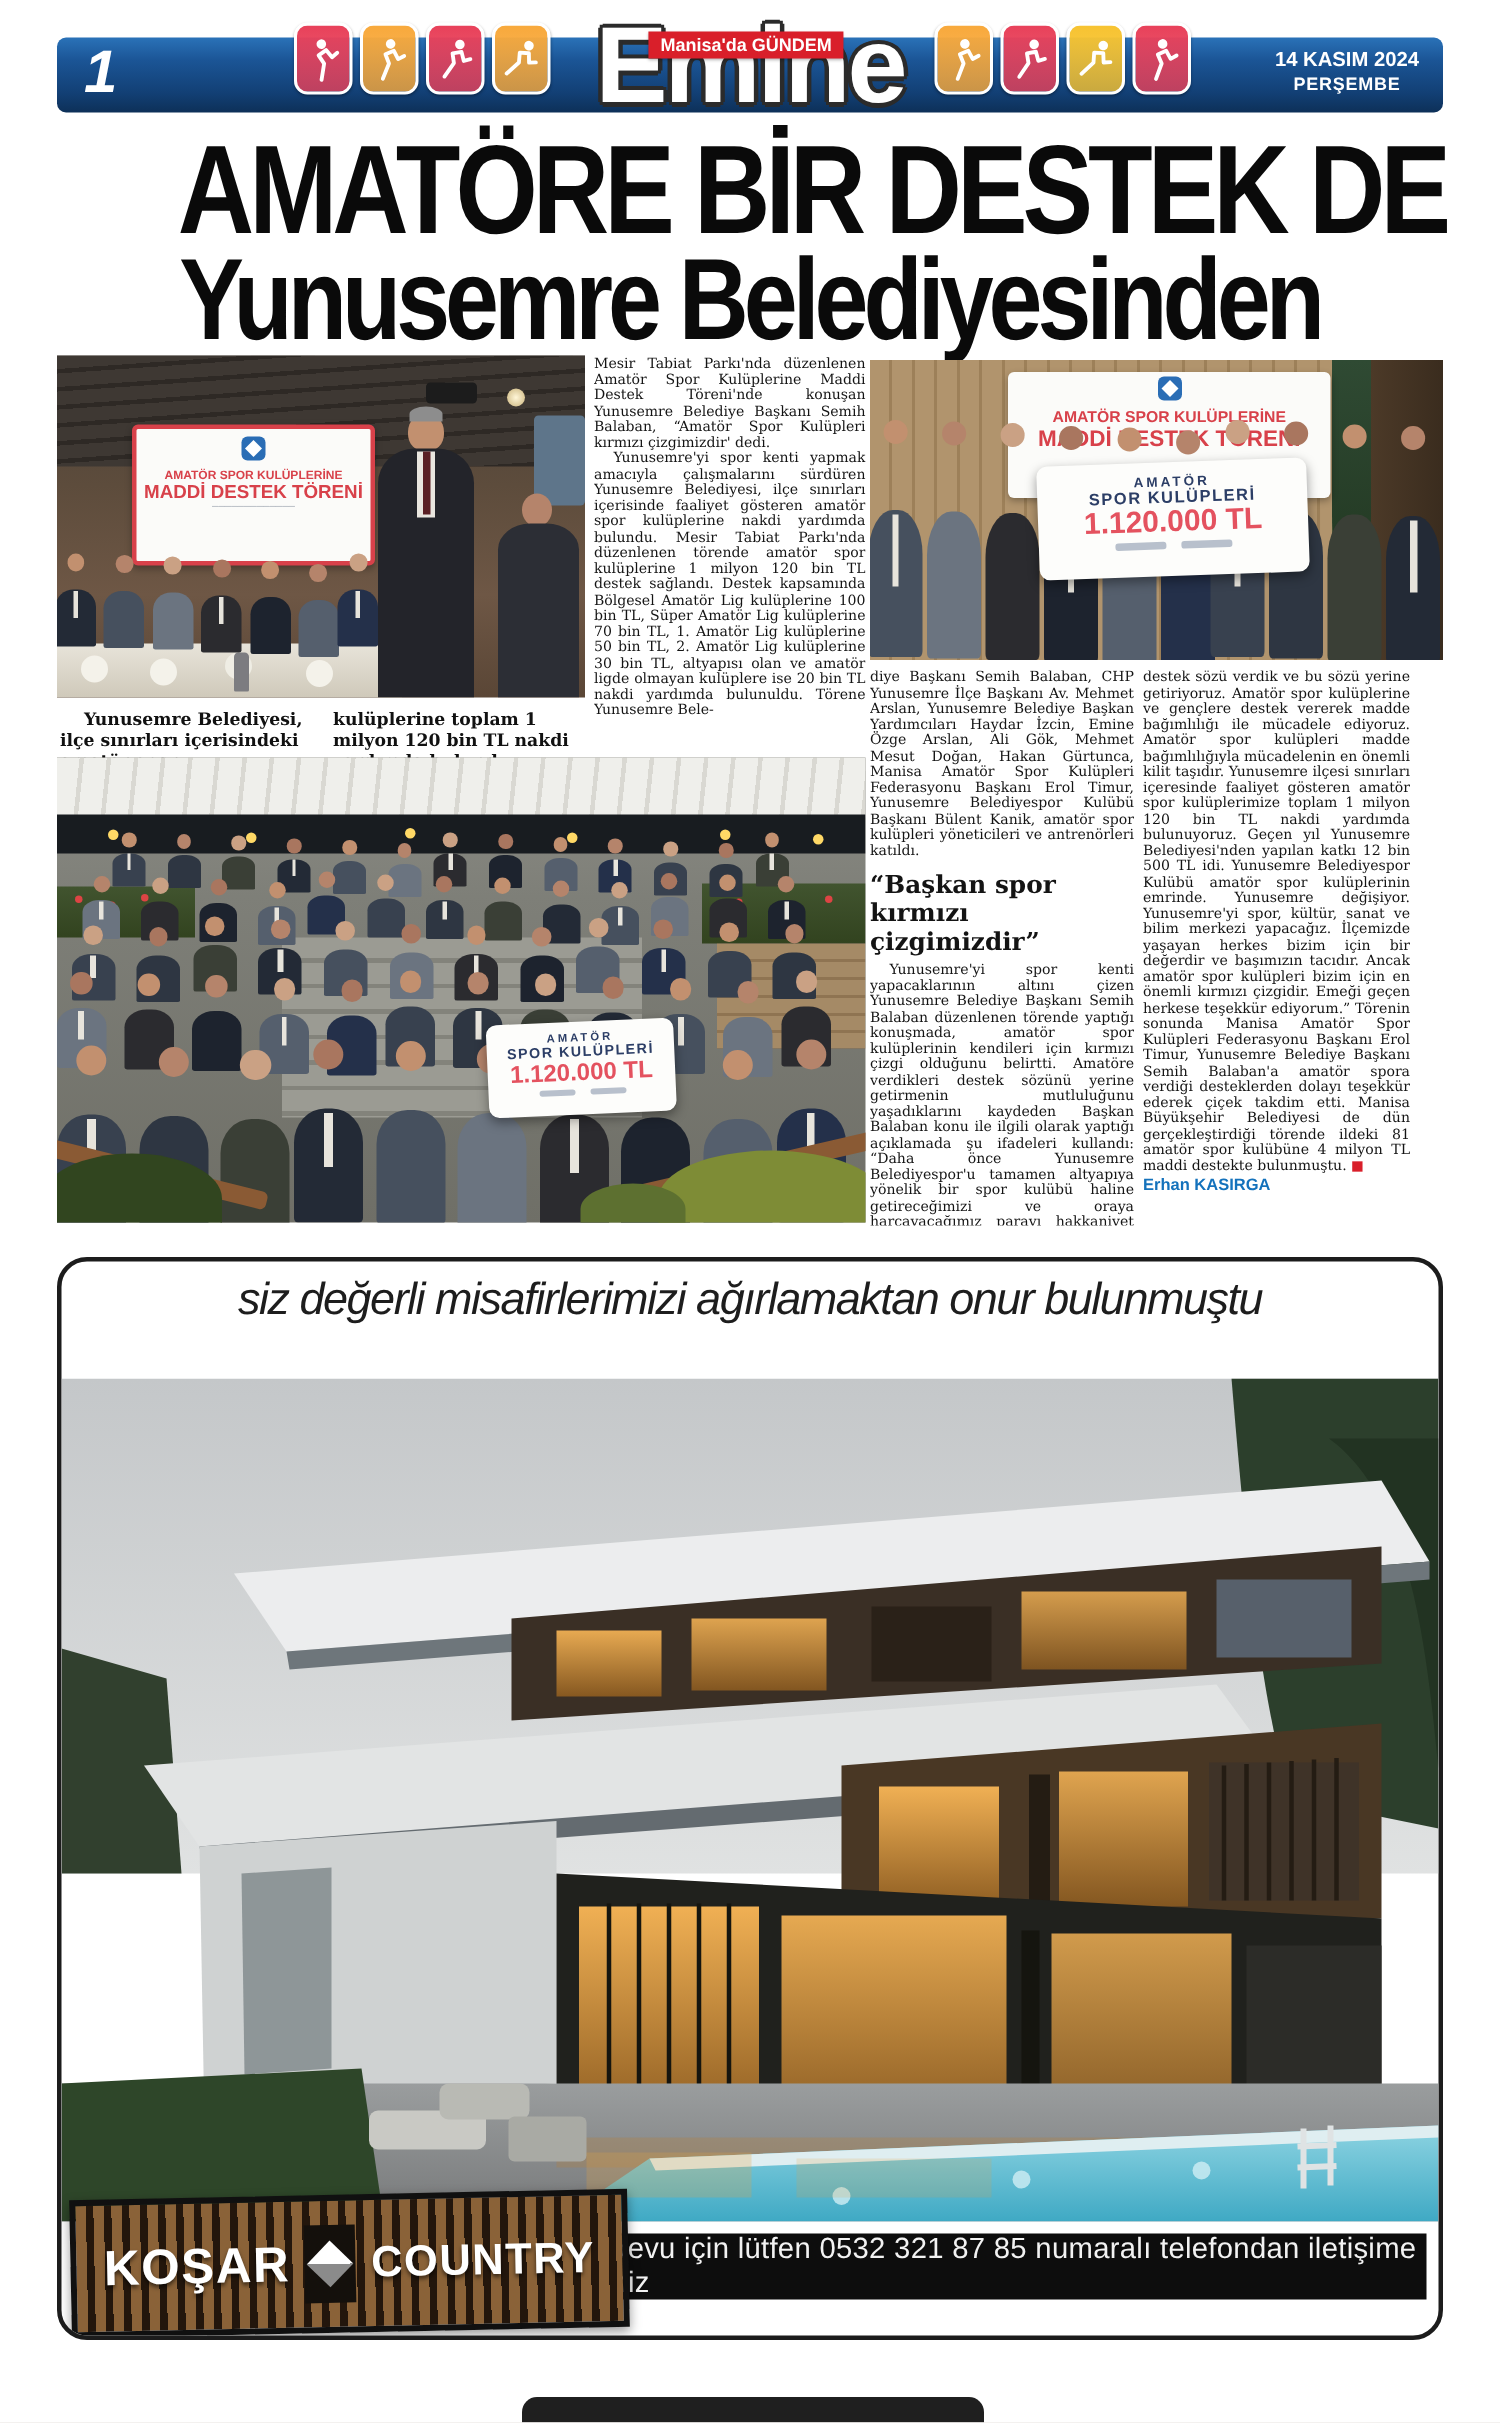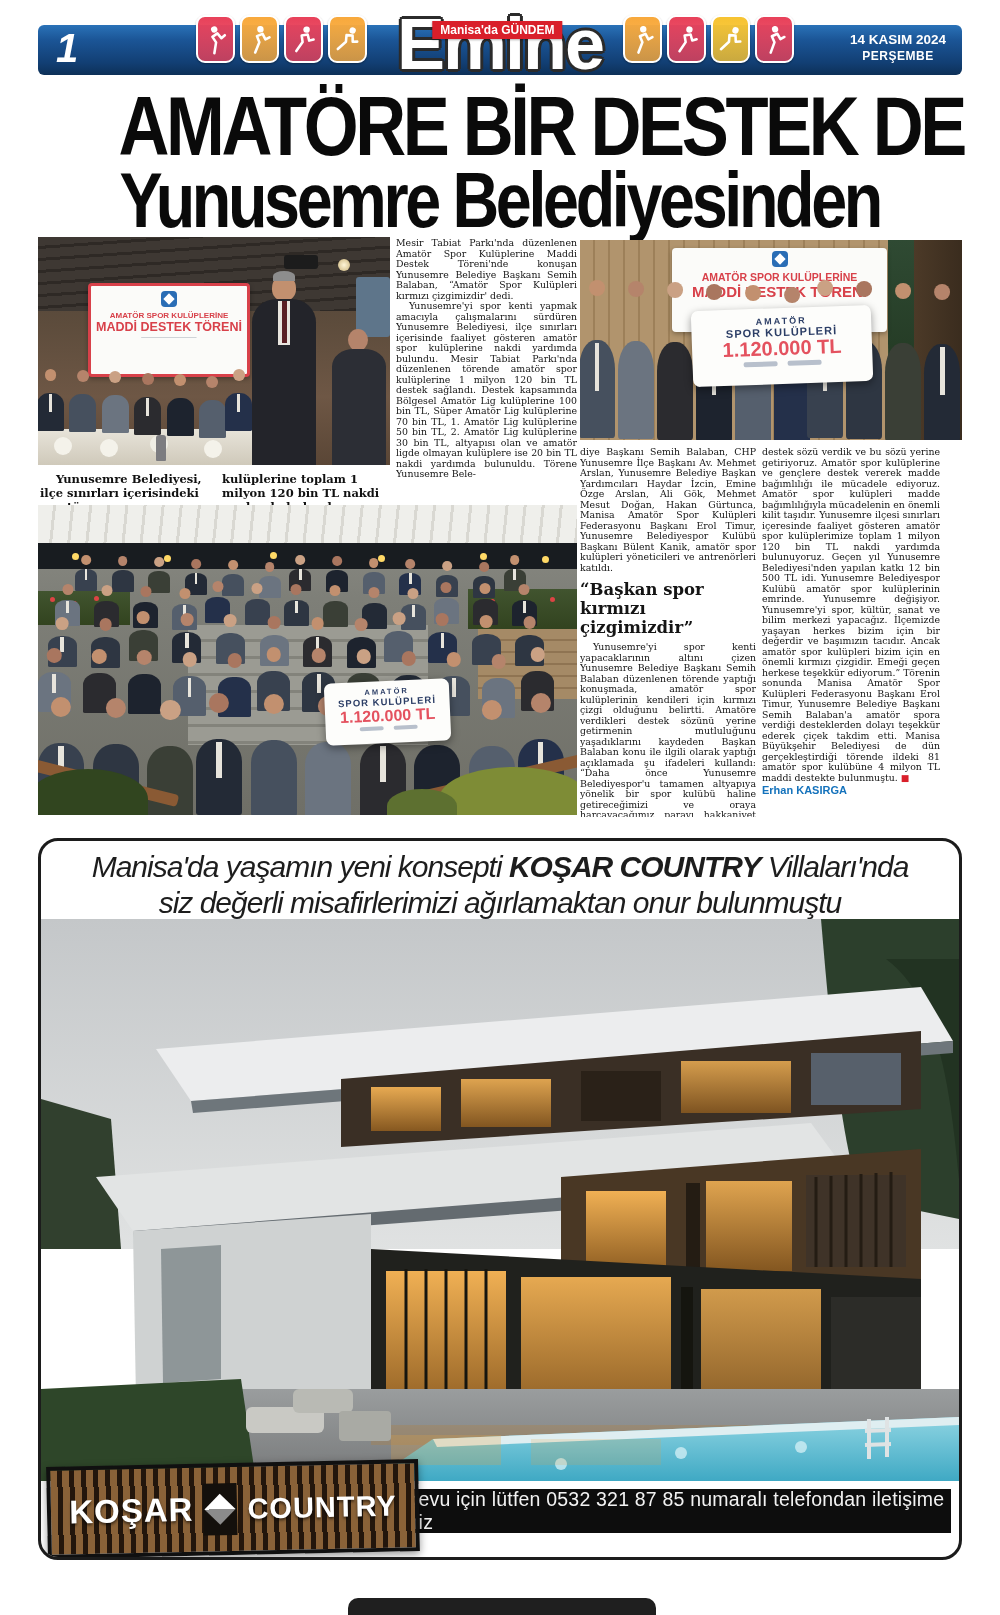--- a/index.html
+++ b/index.html
@@ -579,23 +579,20 @@
       </div>
       <div class="person" style="left: 479.619px; top: 188px; width: 46px; height: 122px; z-index: 14;">
         <i class="ph" style="background:#b5846b"></i>
         <b class="pb" style="background:#24304a"></b>
         <u style="position:absolute;left:44%;top:40%;width:12%;height:30%;background:#e7e4dc;display:block;"></u>
       </div>
     </div>
 
   <div class="adbox">
     <div class="adtext">
-      <div class="l">
-        <span>Manisa'da yaşamın yeni konsepti </span><span class="brand">KOŞAR COUNTRY</span><span> Villaları'nda</span>
-      </div>
       <div class="l">siz değerli misafirlerimizi ağırlamaktan onur bulunmuştu</div>
     </div>
 
     <svg class="villa" viewBox="0 0 918 562" preserveAspectRatio="none">
       <defs>
         <linearGradient id="sky" x1="0" y1="0" x2="0" y2="1">
           <stop offset="0" stop-color="#c4c7c9"></stop>
             <stop offset="1" stop-color="#e0e2e2"></stop>
         </linearGradient>
         <linearGradient id="pool" x1="0" y1="0" x2="0" y2="1">

